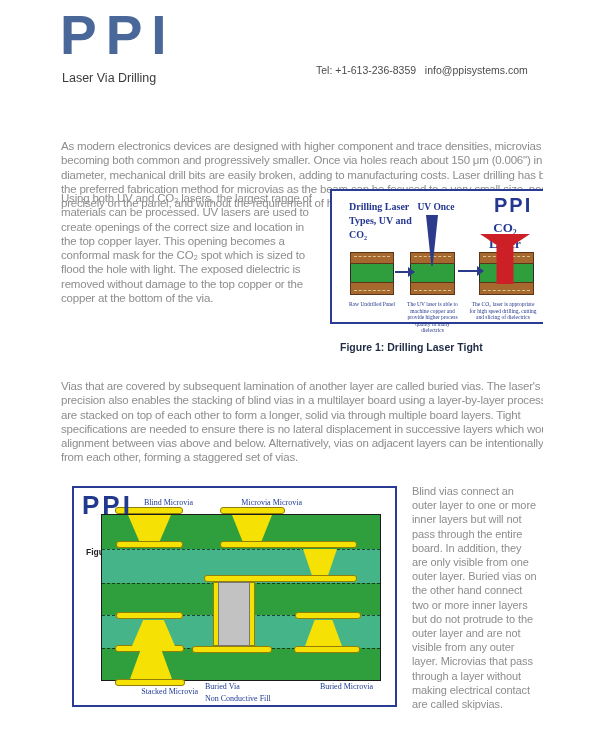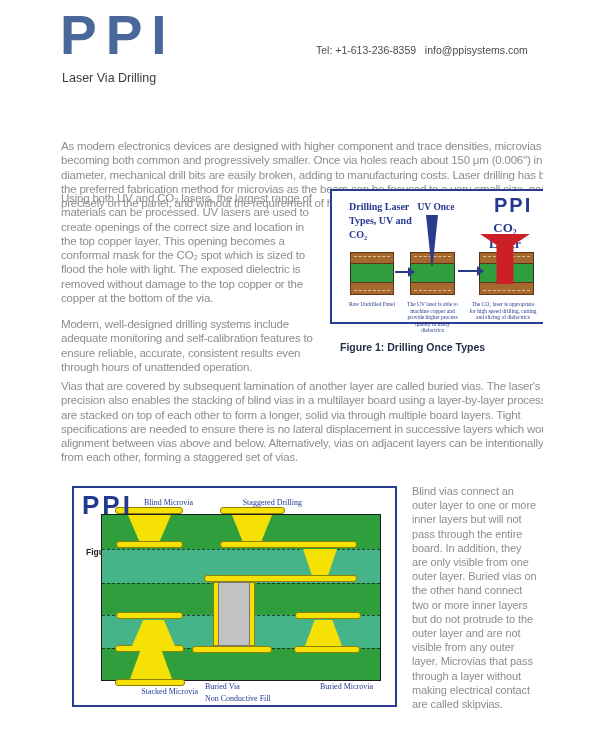--- a/index.html
+++ b/index.html
@@ -3,21 +3,21 @@
 <meta charset="utf-8">
 <style>
   html,body{margin:0;padding:0;background:#fff;}
   .page{position:relative;width:543px;height:740px;background:#fff;overflow:hidden;
         font-family:"Liberation Sans",sans-serif;}
   .abs{position:absolute;}
   
   .logo-main{left:60px;top:6px;font-size:55px;font-weight:800;letter-spacing:9px;
              color:#4a679a;line-height:58px;}
   .doc-title{left:62px;top:71px;font-size:12.5px;color:#3b3b3b;}
-  .contact{left:316px;top:44px;font-size:10.5px;color:#4c4c4c;white-space:pre;}
+  .contact{left:316px;top:64px;font-size:10.5px;color:#4c4c4c;white-space:pre;}
   
   .para{color:#8d8d8d;font-size:11.5px;line-height:14.3px;letter-spacing:-0.2px;text-align:left;}
   .p1{left:61px;top:99px;width:524px;margin-top:40px;}
   .p2{left:61px;top:191px;width:258px;}
   .p3{left:61px;top:317px;width:262px;}
   .p4{left:61px;top:379px;width:524px;}
   .rightcol{left:412px;top:484px;width:126px;color:#8d8d8d;font-size:11px;
             line-height:14.2px;letter-spacing:-0.1px;}
   .figcap{left:340px;top:341px;font-size:10.5px;font-weight:bold;color:#1e2b45;}
   
@@ -71,21 +71,20 @@
 <body>
 
 <div class="page">
 
   <div class="abs logo-main">PPI</div>
   <div class="abs doc-title">Laser Via Drilling</div>
   <div class="abs contact">Tel: +1-613-236-8359   info@ppisystems.com</div>
 
   <div class="abs para p1">As modern electronics devices are designed with higher component and trace densities, microvias are becoming both common and progressively smaller.  Once via holes reach about 150 μm (0.006") in diameter, mechanical drill bits are easily broken, adding to manufacturing costs.  Laser drilling has become the preferred fabrication method for microvias as the beam can be focused to a very small size, positioned precisely on the panel, and without the requirement of hard tooling.</div>
   <div class="abs para p2">Using both UV and CO₂ lasers, the largest range of materials can be processed.  UV lasers are used to create openings of the correct size and location in the top copper layer.  This opening becomes a conformal mask for the CO₂ spot which is sized to flood the hole with light. The exposed dielectric is removed without damage to the top copper or the copper at the bottom of the via.</div>
-  <div class="abs para p3">Modern, well-designed drilling systems include adequate monitoring and self-calibration features to ensure reliable, accurate, consistent results even through hours of unattended operation.</div>
   <div class="abs para p4">Vias that are covered by subsequent lamination of another layer are called buried vias.  The laser's precision also enables the stacking of blind vias in a multilayer board using a layer-by-layer process.  Vias are stacked on top of each other to form a longer, solid via through multiple board layers.  Tight specifications are needed to ensure there is no lateral displacement in successive layers which would ruin alignment between vias above and below.  Alternatively, vias on adjacent layers can be intentionally offset from each other, forming a staggered set of vias.</div>
   <div class="abs rightcol">Blind vias connect an outer layer to one or more inner layers but will not pass through the entire board.  In addition, they are only visible from one outer layer.  Buried vias on the other hand connect two or more inner layers but do not protrude to the outer layer and are not visible from any outer layer. Microvias that pass through a layer without making electrical contact are called skipvias.</div>
 
   <div class="abs fig1">
     <div class="abs f1-serif f1-title">Drilling Laser Types, UV and CO₂</div>
     <div class="abs f1-serif f1-uv">UV Once</div>
     <div class="abs f1-ppi">PPI</div>
     <div class="abs f1-serif f1-co2">CO₂ Laser</div>
 
     <div class="panel" style="left:18px;top:61px;width:44px;">
@@ -107,28 +106,28 @@
     <div class="abs uv-beam"></div>
     <div class="abs co2-beam"></div>
 
     <div class="arr" style="left:63px;top:80px;width:13px;"></div>
     <div class="arr" style="left:126px;top:79px;width:19px;"></div>
 
     <div class="f1-cap" style="left:8px;width:64px;">Raw Undrilled Panel</div>
     <div class="f1-cap" style="left:74px;width:53px;">The UV laser is able to machine copper and provide higher process quality in many dielectrics</div>
     <div class="f1-cap" style="left:136px;width:70px;">The CO₂ laser is appropriate for high speed drilling, cutting and slicing of dielectrics</div>
   </div>
-  <div class="abs figcap">Figure 1: Drilling Once Types</div>
+  <div class="abs figcap">Figure 1: Drilling Laser Tight</div>
 
   <div class="abs fig2">
     <div class="abs f2-ppi">PPI</div>
     <div class="abs f2-clip">Figure 2</div>
 
     <div class="abs f2-label" style="left:29px;top:10px;width:90px;">Blind Microvia</div>
-    <div class="abs f2-label" style="left:128px;top:10px;width:100px;">Staggered Drilling</div>
+    <div class="abs f2-label" style="left:128px;top:10px;width:100px;">Microvia Microvia</div>
 
     <div class="abs board">
       <div class="layer core" style="height:34px;"></div>
       <div class="layer prepreg" style="height:34px;"></div>
       <div class="layer core" style="height:32px;"></div>
       <div class="layer prepreg" style="height:33px;"></div>
       <div class="layer core" style="height:32px;"></div>
       <div class="dashline" style="top:34px;"></div>
       <div class="dashline" style="top:68px;"></div>
       <div class="dashline" style="top:100px;"></div>

